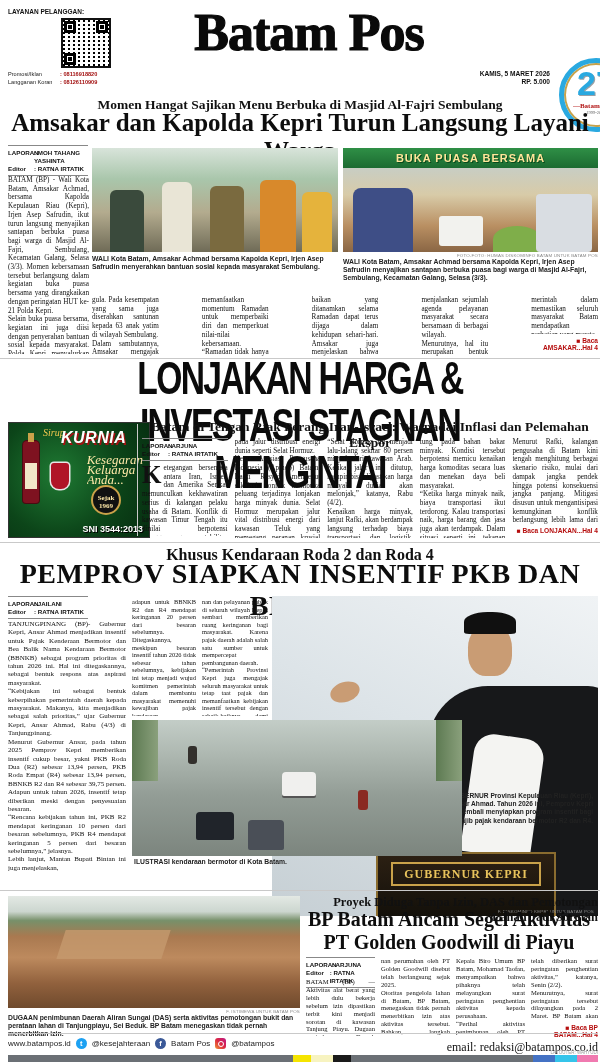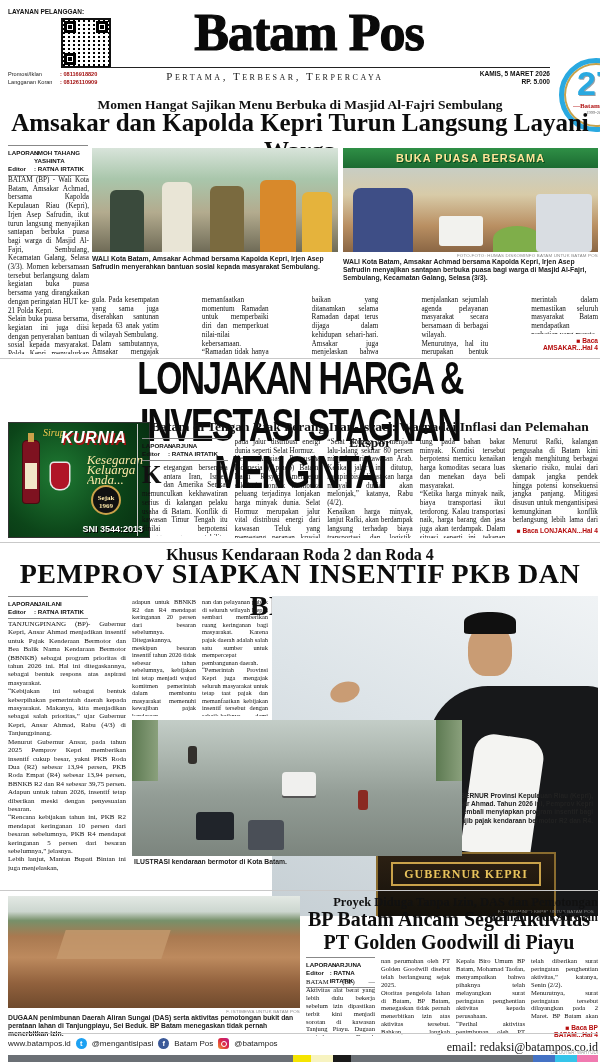--- a/index.html
+++ b/index.html
@@ -134,23 +134,20 @@
     <div class="phone-row">
       <span class="lbl">Promosi/Iklan</span>
       <span class="num">: 08116918820</span>
     </div>
     <div class="phone-row">
       <span class="lbl">Langganan Koran</span>
       <span class="num">: 08126110909</span>
     </div>
   </div>
   <div class="abs masthead" style="left:108px;top:6px;width:402px;">Batam Pos</div>
-  <div class="abs tagline-row" style="left:110px;top:67px;width:440px;padding-top:2px;">
-    <div class="tagline" style="width:330px;">Pertama, Terbesar, Terpercaya</div>
-  </div>
   <div class="abs dateblock" style="left:440px;top:70px;width:110px;">
     <div>KAMIS, 5 MARET 2026</div>
     <div>RP. 5.000</div>
   </div>
   <div class="abs anniv" style="left:518px;top:8px;">
     <div class="num">27</div>
     <div class="bp">—Batam Pos—</div>
     <div class="yr">1999-2026</div>
   </div>
 
@@ -339,21 +336,21 @@
   <div class="abs" style="left:531px;top:957px;width:67px;">
     <div class="body-text" style="height:64px;font-size:6.6px;line-height:7.9px;">telah diberikan surat peringatan penghentian aktivitas,” katanya, Senin (2/2).
 Menurutnya, surat peringatan tersebut dilayangkan pada 2 Maret. BP Batam akan terus melakukan pemantauan di lokasi guna memastikan kegiatan benar-benar dihentikan sesuai instruksi yang diberikan.</div>
     <div class="jump">■ Baca BP BATAM...Hal 4</div>
   </div>
 
   <div class="hairline" style="left:8px;top:1033px;width:590px;height:1px;"></div>
   <div class="abs footer-row" style="left:8px;top:1038px;">
     <span>www.batampos.id</span>
     <span class="soc tw">t</span>
-    <span>@mengantisipasi</span>
+    <span>@kesejahteraan</span>
     <span class="soc fb">f</span>
     <span>Batam Pos</span>
     <span class="soc ig"></span>
     <span>@batampos</span>
   </div>
   <div class="abs email" style="left:400px;top:1040px;width:198px;">email: redaksi@batampos.co.id</div>
   <div class="abs layouter" style="left:480px;top:1050px;width:118px;">LAYOUTER: WAHYUDI</div>
   <div class="cmyk" style="left:8px;top:1055px;width:590px;">
     <div style="width:285px;background:#6b7075;"></div>
     <div style="width:18px;background:#f5e400;"></div>

